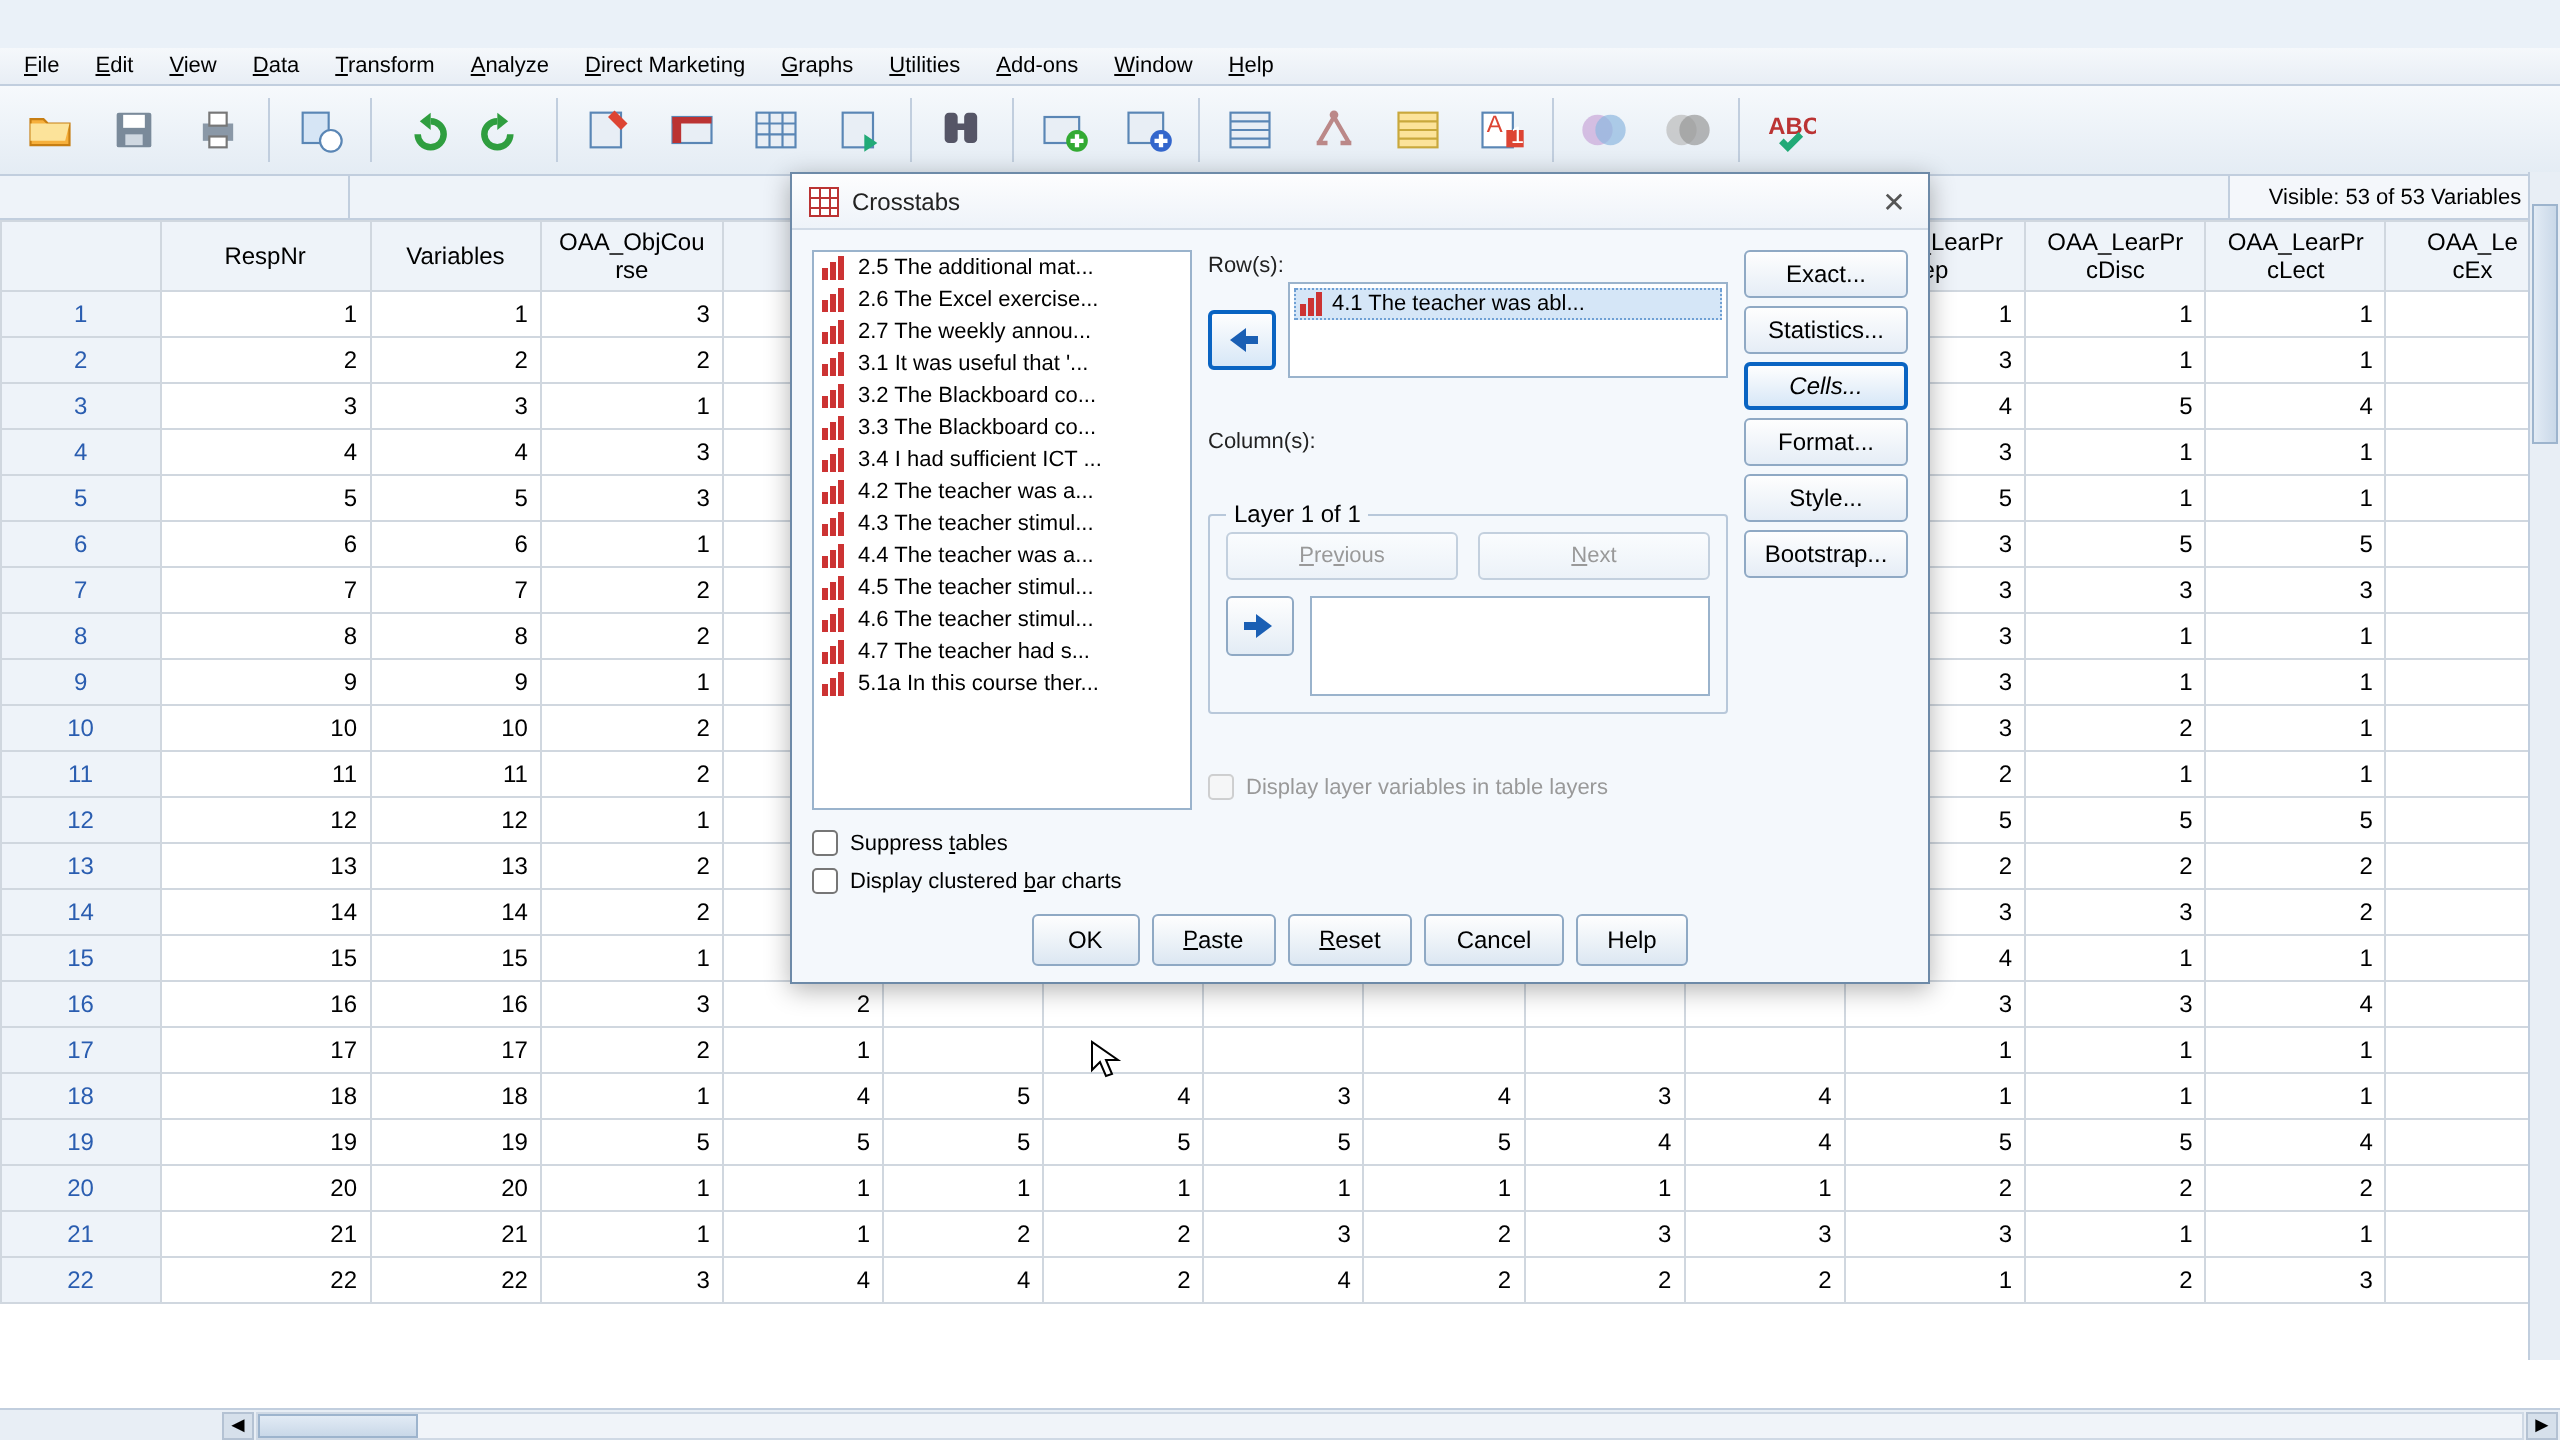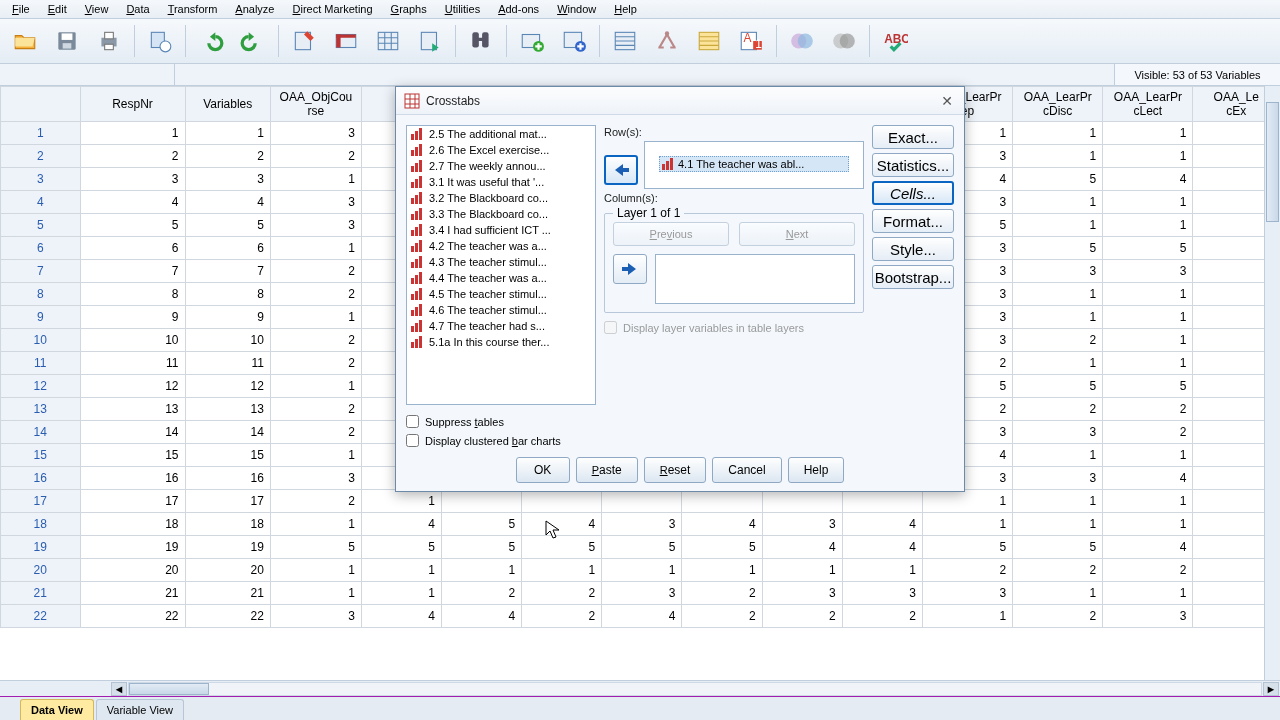--- a/index.html
+++ b/index.html
@@ -1,19 +1,19 @@
 <!DOCTYPE html>
 <html><head>
 <meta charset="utf-8">
 <style>
 * { margin: 0; padding: 0; box-sizing: border-box; font-family: Tahoma, Arial, sans-serif; font-size: 11px; }
 body { background: #eaf1f8; overflow: hidden; width: 1280px; height: 720px; position: relative; }
 
 
-.menubar { display: flex; height: 19px; background: linear-gradient(#f5f8fb,#e8eef5); border-bottom: 1px solid #c1cede; padding: 0 4px; align-items: center; gap: 2px; position: relative; }
+.menubar { display: flex; height: 19px; background: linear-gradient(#f5f8fb,#e8eef5); border-bottom: 1px solid #c1cede; padding: 0 4px; align-items: center; gap: 2px; position: relative; margin-top: 24px; }
 .menubar .menu-item { padding: 2px 8px; cursor: default; }
 .menubar .menu-item u { text-decoration: underline; }
 
 
 .toolbar { display: flex; height: 45px; background: linear-gradient(#f6f9fc,#e4ecf4); border-bottom: 1px solid #c1cede; align-items: center; padding: 0 6px; gap: 4px; }
 .tbtn { width: 38px; height: 36px; display:flex; align-items:center; justify-content:center; border:1px solid transparent; border-radius:3px; }
 .tsep { width:1px; height:32px; background:#c1cede; margin:0 2px;}
 .tbtn svg { width:26px; height:26px; }
 
 
@@ -60,38 +60,38 @@
 .dlg-main { display:flex; gap:8px; }
 .varlist { width:190px; height:280px; border:1px solid #9ab3cc; background:#fff; overflow:hidden; position:relative;}
 .varlist .items { overflow-y:auto; height:100%;}
 .varlist .items::-webkit-scrollbar{width:14px;}
 .varlist .items::-webkit-scrollbar-thumb{background:#c3d4e6;border:1px solid #9ab3cc;}
 .varlist .items::-webkit-scrollbar-track{background:#eef3f9;}
 .var-item { display:flex; align-items:flex-start; padding:2px 4px; gap:4px; white-space:nowrap; overflow:hidden; text-overflow:ellipsis; font-size:12px;}
 .var-item .vicon{width:14px;height:12px;flex-shrink:0;}
 .var-item .vicon span{display:inline-block;width:3px;margin-right:1px;background:#c33;}
 
-.mid-col { display:flex; flex-direction:column; gap:2px; flex:1;}
+.mid-col { display:flex; flex-direction:column; gap:24px; flex:1;}
 .field-label { font-size:12px; color:#222; margin-bottom:2px;}
 .target-row { display:flex; align-items:flex-start; gap:6px;}
 .move-btn { width:34px; height:30px; border:1px solid #8fa9c4; border-radius:3px; background:linear-gradient(#fefefe,#e3ecf5); display:flex; align-items:center; justify-content:center; margin-top:14px;}
 .move-btn.sel { border:2px solid #0a64c2; background:linear-gradient(#fefefe,#d7e7f7);}
-.target-box { flex:1; height:48px; border:1px solid #9ab3cc; background:#fff; padding:14px;}
+.target-box { flex:1; height:48px; border:1px solid #9ab3cc; background:#fff; padding:2px;}
 .target-item { display:flex; align-items:center; gap:4px; padding:1px 2px; background:#d5e6f7; border:1px dotted #6fa0d4; font-size:12px; white-space:nowrap; overflow:hidden;}
 .target-item .ticon{width:12px;height:12px;flex-shrink:0;}
 
 .layer-box { border:1px solid #b8c8da; border-radius:2px; padding:8px; position:relative; margin-top:4px;}
 .layer-box .legend { position:absolute; top:-8px; left:8px; background:#f4f8fc; padding:0 4px; font-size:12px;}
 .layer-btns { display:flex; justify-content:flex-start; margin-bottom:8px; gap:10px;}
 .layer-btn { flex:1; height:24px; border:1px solid #c3d0de; background:linear-gradient(#fafcfe,#ecf2f8); color:#999; border-radius:3px;}
 .layer-move { display:flex; gap:8px; align-items:flex-start;}
 .layer-target { flex:1; height:50px; border:1px solid #9ab3cc; background:#fff;}
 
 .side-btns { display:flex; flex-direction:column; gap:4px; width:82px;}
-.side-btn { height:24px; border:1px solid #8fa9c4; border-radius:3px; background:linear-gradient(#fefefe,#e5edf6); font-size:15px; display:flex;align-items:center;justify-content:center;}
+.side-btn { height:24px; border:1px solid #8fa9c4; border-radius:3px; background:linear-gradient(#fefefe,#e5edf6); font-size:12px; display:flex;align-items:center;justify-content:center;}
 .side-btn.focus { border:2px solid #0a64c2; background:linear-gradient(#fefefe,#d7e7f7);font-style:italic;}
 
 .checks { margin-top:10px; display:flex; flex-direction:column; gap:6px;}
 .check { display:flex; align-items:center; gap:6px; font-size:12px;}
 .check input { width:13px; height:13px;}
 .check.disabled { color:#999;}
 
 .dlg-buttons { display:flex; justify-content:center; gap:6px; margin-top:10px;}
 .dlg-btn { min-width:54px; height:26px; padding:0 15px; border:1px solid #8fa9c4; border-radius:3px; background:linear-gradient(#fefefe,#dce7f2); font-size:12px; display:flex;align-items:center;justify-content:center;}
 .dlg-btn u{text-decoration:underline;}

